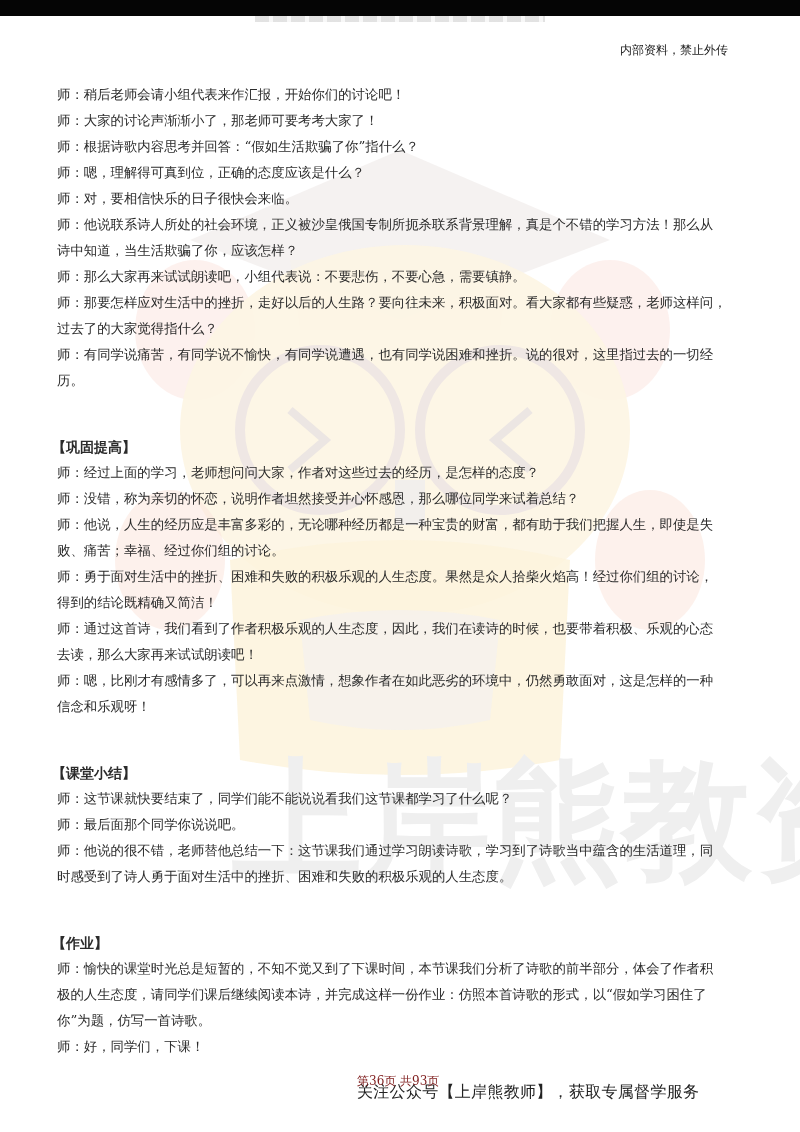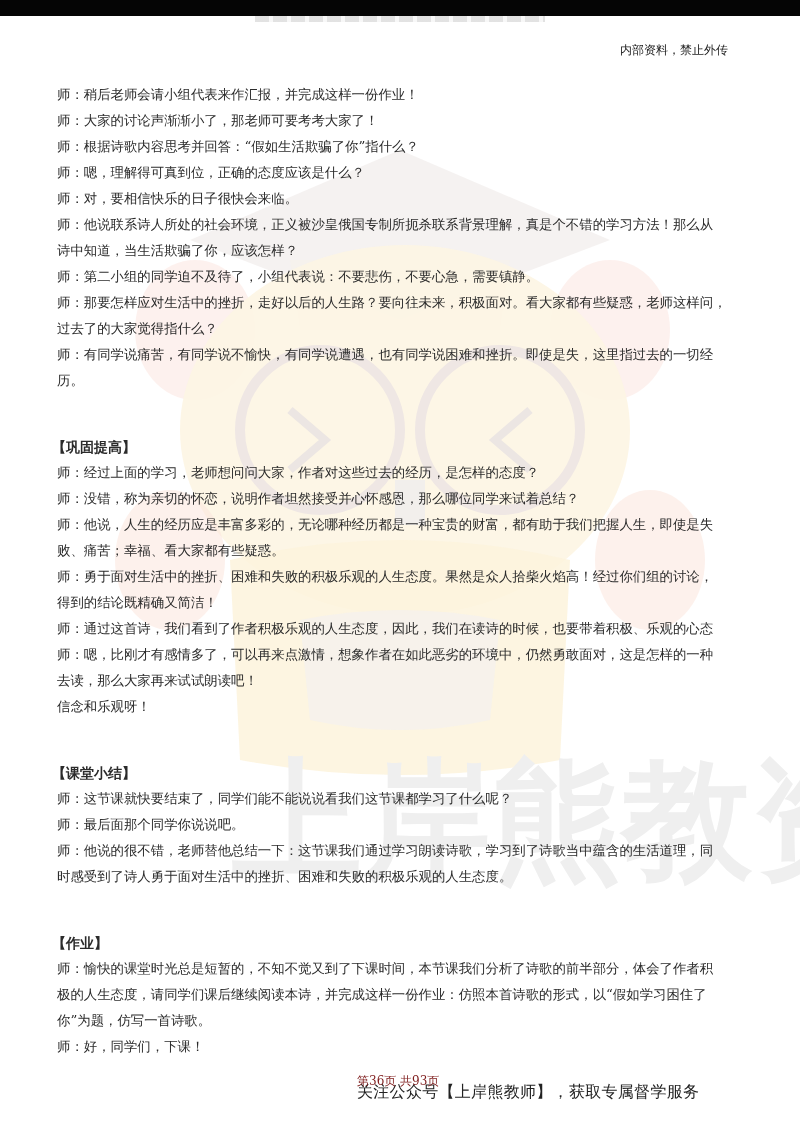--- a/index.html
+++ b/index.html
@@ -70,42 +70,42 @@
   <path d="M230,560 Q400,520 570,560 L560,760 Q400,790 240,760 Z" fill="#fdf3dc" opacity="0.85"></path>
   <path d="M300,620 Q400,600 500,620 L490,720 Q400,740 310,720 Z" fill="#f4f1ef" opacity="0.7"></path>
   <ellipse cx="170" cy="560" rx="55" ry="70" fill="#fbe5dc" opacity="0.55"></ellipse>
   <ellipse cx="650" cy="560" rx="55" ry="70" fill="#fbe5dc" opacity="0.55"></ellipse>
 </svg>
 <div class="watermark-text">上岸熊教资</div>
 
 <div class="header-note">内部资料，禁止外传</div>
 
 <div class="content">
-  <div class="line">师：稍后老师会请小组代表来作汇报，并完成这样一份作业！</div>
+  <div class="line">师：稍后老师会请小组代表来作汇报，开始你们的讨论吧！</div>
   <div class="line">师：大家的讨论声渐渐小了，那老师可要考考大家了！</div>
   <div class="line">师：根据诗歌内容思考并回答：“假如生活欺骗了你”指什么？</div>
   <div class="line">师：嗯，理解得可真到位，正确的态度应该是什么？</div>
   <div class="line">师：对，要相信快乐的日子很快会来临。</div>
   <div class="line">师：他说联系诗人所处的社会环境，正义被沙皇俄国专制所扼杀联系背景理解，真是个不错的学习方法！那么从</div>
   <div class="line">诗中知道，当生活欺骗了你，应该怎样？</div>
-  <div class="line">师：第二小组的同学迫不及待了，小组代表说：不要悲伤，不要心急，需要镇静。</div>
+  <div class="line">师：那么大家再来试试朗读吧，小组代表说：不要悲伤，不要心急，需要镇静。</div>
   <div class="line">师：那要怎样应对生活中的挫折，走好以后的人生路？要向往未来，积极面对。看大家都有些疑惑，老师这样问，</div>
   <div class="line">过去了的大家觉得指什么？</div>
-  <div class="line">师：有同学说痛苦，有同学说不愉快，有同学说遭遇，也有同学说困难和挫折。即使是失，这里指过去的一切经</div>
+  <div class="line">师：有同学说痛苦，有同学说不愉快，有同学说遭遇，也有同学说困难和挫折。说的很对，这里指过去的一切经</div>
   <div class="line">历。</div>
   <div class="line heading bracket-left">【巩固提高】</div>
   <div class="line">师：经过上面的学习，老师想问问大家，作者对这些过去的经历，是怎样的态度？</div>
   <div class="line">师：没错，称为亲切的怀恋，说明作者坦然接受并心怀感恩，那么哪位同学来试着总结？</div>
   <div class="line">师：他说，人生的经历应是丰富多彩的，无论哪种经历都是一种宝贵的财富，都有助于我们把握人生，即使是失</div>
-  <div class="line">败、痛苦；幸福、看大家都有些疑惑。</div>
+  <div class="line">败、痛苦；幸福、经过你们组的讨论。</div>
   <div class="line">师：勇于面对生活中的挫折、困难和失败的积极乐观的人生态度。果然是众人拾柴火焰高！经过你们组的讨论，</div>
   <div class="line">得到的结论既精确又简洁！</div>
   <div class="line">师：通过这首诗，我们看到了作者积极乐观的人生态度，因此，我们在读诗的时候，也要带着积极、乐观的心态</div>
+  <div class="line">去读，那么大家再来试试朗读吧！</div>
   <div class="line">师：嗯，比刚才有感情多了，可以再来点激情，想象作者在如此恶劣的环境中，仍然勇敢面对，这是怎样的一种</div>
-  <div class="line">去读，那么大家再来试试朗读吧！</div>
   <div class="line">信念和乐观呀！</div>
   <div class="line heading bracket-left">【课堂小结】</div>
   <div class="line">师：这节课就快要结束了，同学们能不能说说看我们这节课都学习了什么呢？</div>
   <div class="line">师：最后面那个同学你说说吧。</div>
   <div class="line">师：他说的很不错，老师替他总结一下：这节课我们通过学习朗读诗歌，学习到了诗歌当中蕴含的生活道理，同</div>
   <div class="line">时感受到了诗人勇于面对生活中的挫折、困难和失败的积极乐观的人生态度。</div>
   <div class="line heading bracket-left">【作业】</div>
   <div class="line">师：愉快的课堂时光总是短暂的，不知不觉又到了下课时间，本节课我们分析了诗歌的前半部分，体会了作者积</div>
   <div class="line">极的人生态度，请同学们课后继续阅读本诗，并完成这样一份作业：仿照本首诗歌的形式，以“假如学习困住了</div>
   <div class="line">你”为题，仿写一首诗歌。</div>

